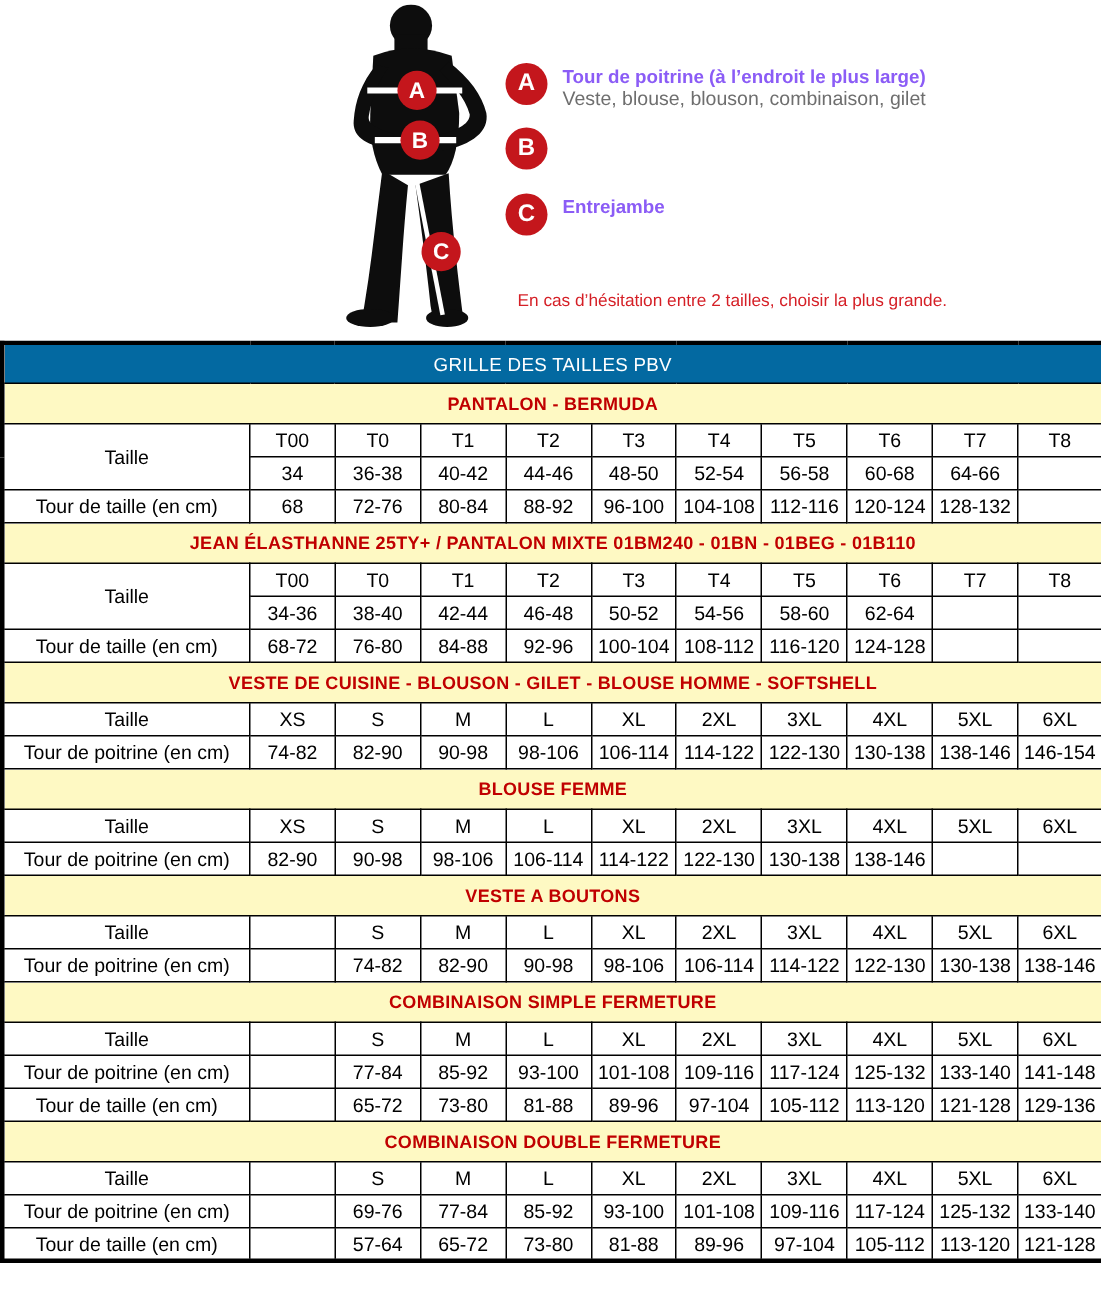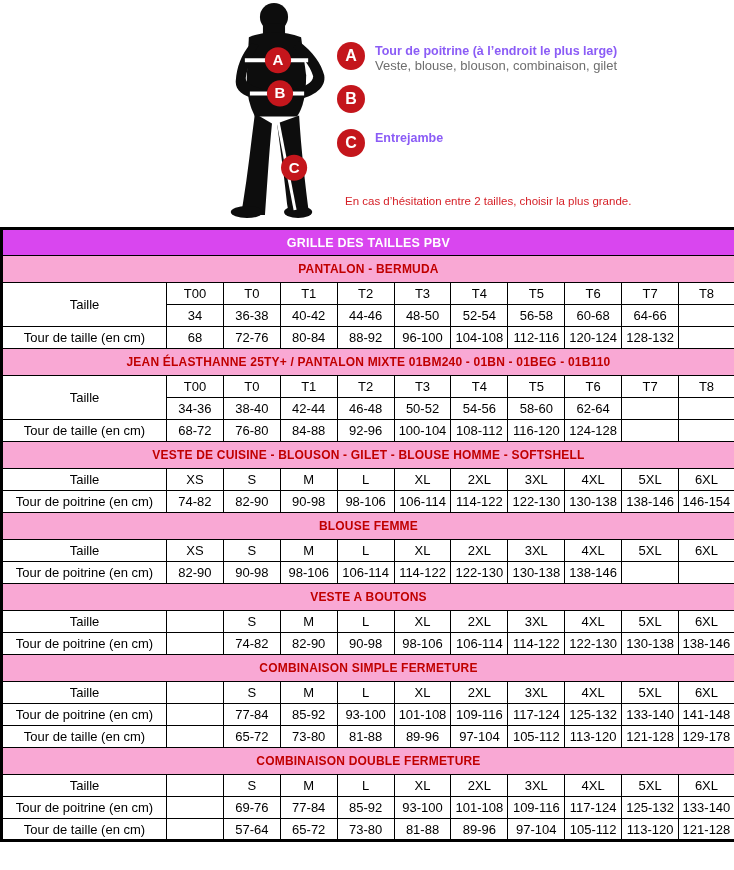--- a/index.html
+++ b/index.html
@@ -38,25 +38,25 @@
   
   table.size-grid {
     width: 734px; border-collapse: collapse; table-layout: fixed;
     border: 3px solid #000;
   }
   table.size-grid td {
     border: 1px solid #000; text-align: center; vertical-align: middle;
     font-size: 13px; color: #000; height: 22px; overflow: hidden; white-space: nowrap;
   }
   tr.title-row td {
-    background: #d946ef; color: #fff; font-weight: bold; font-size: 12.5px;
+    background: #0369a1; color: #fff; font-weight: normal; font-size: 12.5px;
     height: 27px; letter-spacing: .2px;
   }
   tr.section-row td {
-    background: #f9a8d4; color: #c00000; font-weight: bold; font-size: 12px;
+    background: #fef9c3; color: #c00000; font-weight: bold; font-size: 12px;
     height: 27px; letter-spacing: .2px;
   }
   td.label-cell { font-size: 13px; }
 </style>
 </head>
 <body>
 
 <div class="diagram">
 
   <svg class="figure-svg" viewBox="0 0 110 215" aria-hidden="true">
@@ -337,21 +337,21 @@
         <td class="label-cell">Tour de taille (en cm)</td>
         <td class="data-cell"></td>
         <td class="data-cell">65-72</td>
         <td class="data-cell">73-80</td>
         <td class="data-cell">81-88</td>
         <td class="data-cell">89-96</td>
         <td class="data-cell">97-104</td>
         <td class="data-cell">105-112</td>
         <td class="data-cell">113-120</td>
         <td class="data-cell">121-128</td>
-        <td class="data-cell">129-178</td>
+        <td class="data-cell">129-136</td>
       </tr>
       <tr class="section-row">
         <td colspan="11">COMBINAISON DOUBLE FERMETURE</td>
       </tr>
       <tr>
         <td class="label-cell">Taille</td>
         <td class="data-cell"></td>
         <td class="data-cell">S</td>
         <td class="data-cell">M</td>
         <td class="data-cell">L</td>

